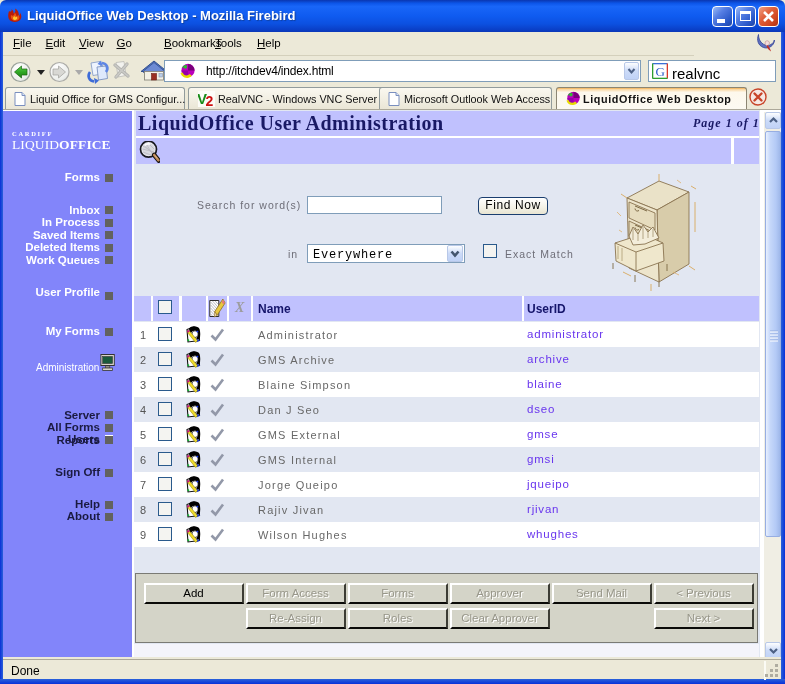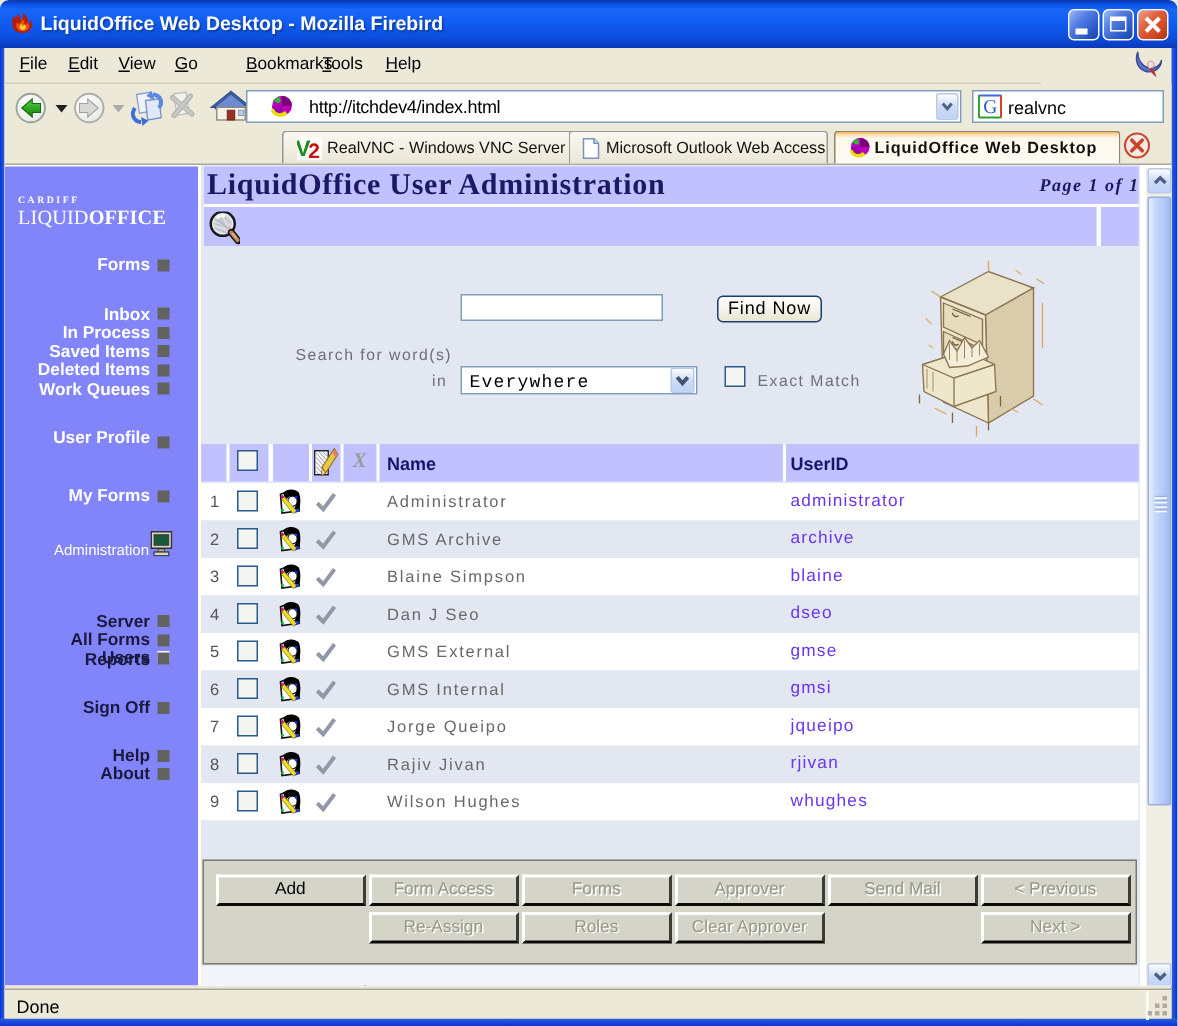--- a/index.html
+++ b/index.html
@@ -160,23 +160,30 @@
 <div class="field" style="left:648px;top:60px;width:128px;height:22px;"></div>
 <div class="abs" id="gico" style="left:652px;top:63px;width:16px;height:16px;">
 <svg width="16" height="16" viewBox="0 0 16 16">
 <rect x="0.5" y="0.5" width="15" height="15" fill="#fff"></rect>
 <path d="M0.5 0.5 H15.5" stroke="#3A6FD8" stroke-width="1.6"></path>
 <path d="M0.5 0.5 V15.5" stroke="#2E9E2E" stroke-width="1.6"></path>
 <path d="M15.5 0.5 V15.5" stroke="#D83A2A" stroke-width="1.6"></path>
 <path d="M0.5 15.5 H15.5" stroke="#2E9E2E" stroke-width="1.6"></path>
 <text x="8.2" y="12.5" font-family="Liberation Serif,serif" font-size="13" fill="#2B5BC8" text-anchor="middle" font-weight="normal">G</text>
 </svg></div>
-<div class="abs" style="left:672px;top:64.5px;font-size:12px;">realvnc</div>
+<div class="abs" style="left:672px;top:64.5px;font-size:15px;">realvnc</div>
 
 <div id="tabbar" class="abs">
+<div class="tab" id="tab1" style="left:2px;width:180px;">
+      <span class="pageico" style="left:6px;"><svg width="16" height="16">
+          <path d="M3 1.5 H10 L13 4.5 V14.5 H3 Z" fill="#fff" stroke="#7A8FBF"></path>
+          <path d="M10 1.5 V4.5 H13" fill="#D8E4F8" stroke="#7A8FBF"></path>
+        </svg></span>
+      <span class="tx">Liquid Office for GMS Configur...</span>
+    </div>
 <div class="tab" id="tab2" style="left:185px;width:196px;">
       <span class="vncico" style="left:9px;"><svg width="17" height="16">
           <rect x="0" y="0" width="17" height="16" fill="#FCFCF8"></rect>
           <text x="-1" y="13" font-size="15" font-weight="bold" fill="#1A8C1A" font-family="Liberation Sans">V</text>
           <text x="7.5" y="14.5" font-size="14" font-weight="bold" fill="#CC1111" font-family="Liberation Sans">2</text>
         </svg></span>
       <span class="tx" style="left:29px;">RealVNC - Windows VNC Server</span>
     </div>
 <div class="tab" id="tab3" style="left:376px;width:173px;">
       <span class="pageico" style="left:6px;"><svg width="16" height="16">
@@ -245,21 +252,21 @@
 <svg width="22" height="22" viewBox="0 0 22 22">
 <circle cx="10.5" cy="8.2" r="8" fill="#EDEDF2" stroke="#1A1A22" stroke-width="1.7"></circle>
 <circle cx="10.5" cy="8.2" r="6.3" fill="#D8D8DF"></circle>
 <path d="M5 5 L16 12 M6 3.5 L15.5 13.5 M4.5 8 L16 11 M8 2.5 L15 14 M5 11 L14 14.5 M10 2 L16 8" stroke="#BABAC2" stroke-width="0.8"></path>
 <path d="M6.5 4.5 A5 5 0 0 1 12 3.2" stroke="#FAFAFD" stroke-width="1.8" fill="none"></path>
 <path d="M16.2 14 L20.8 19.6" stroke="#111" stroke-width="4.6" stroke-linecap="round"></path>
 <path d="M16.2 14 L20.4 19.2" stroke="#C08A58" stroke-width="2.6" stroke-linecap="round"></path>
 <path d="M17 14.6 L18 15.8 M18.4 16.2 L19.4 17.4" stroke="#E8C8A0" stroke-width="1"></path>
 </svg></div>
 
-    <div class="abs" style="left:63px;top:89px;font-size:10.5px;color:#6E6E78;letter-spacing:1px;margin-top:32px;">Search for word(s)</div>
+    <div class="abs" style="left:63px;top:89px;font-size:10.5px;color:#6E6E78;letter-spacing:1px;">Search for word(s)</div>
     <div class="field" style="left:173px;top:86px;width:135px;height:18px;"></div>
     <div class="abs" id="findbtn" style="left:344px;top:87px;width:70px;height:17.5px;border:1px solid #1A3E6F;border-radius:4px;background:linear-gradient(180deg,#FFFFFF,#F4F2E8 55%,#E8E5D2);text-align:center;font-size:12px;letter-spacing:0.6px;line-height:15.5px;color:#000;">Find Now</div>
     <div class="abs" style="left:154px;top:138px;font-size:10.5px;color:#6E6E78;letter-spacing:1px;">in</div>
     <div class="field" style="left:173px;top:134px;width:158px;height:19px;"></div>
     <div class="abs" style="left:179px;top:137.5px;font-size:12px;letter-spacing:0.8px;font-family:Liberation Mono, monospace;">Everywhere</div>
     <div class="abs" style="left:313px;top:135px;width:16px;height:17px;border-radius:2px;border:1px solid #B8C8E8;background:linear-gradient(180deg,#FDFEFF,#CCDBF8 50%,#C0D2F6);">
       <svg width="14" height="15">
           <path d="M3.5 5.5 L7 9.5 L10.5 5.5" stroke="#44566E" stroke-width="2.6" fill="none"></path>
         </svg></div>
     <div class="cb" style="left:349px;top:134px;"></div>

